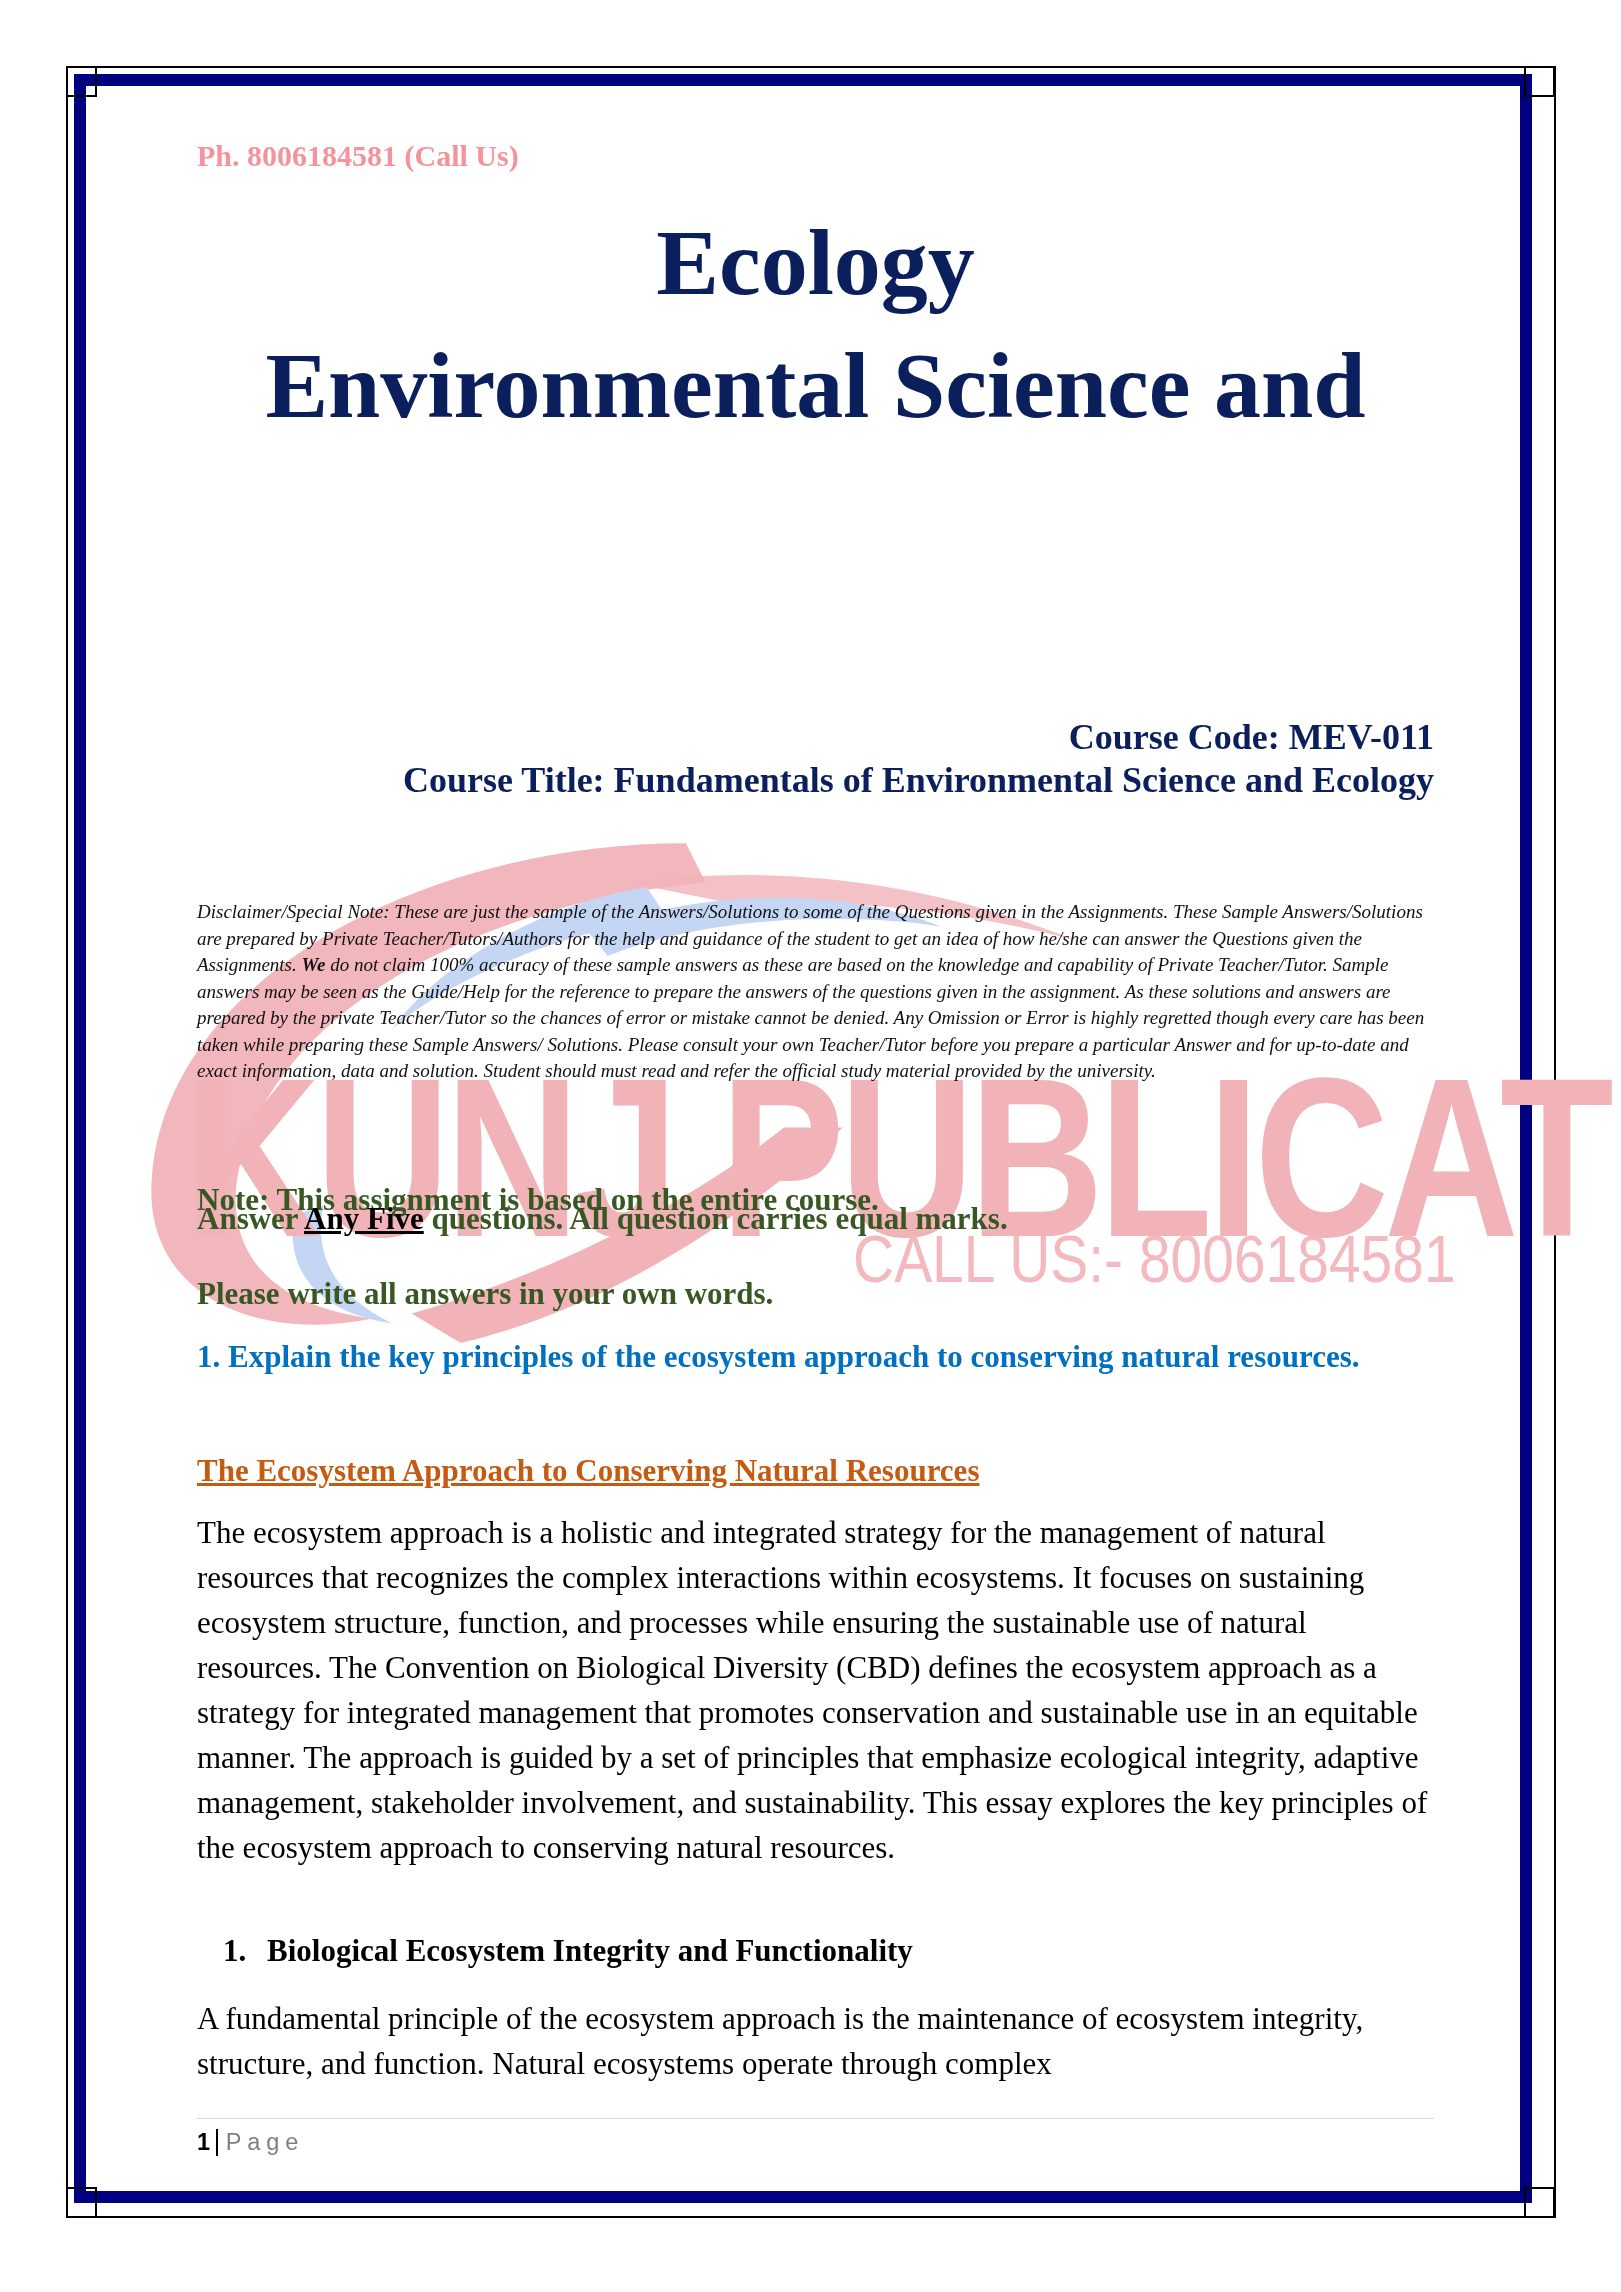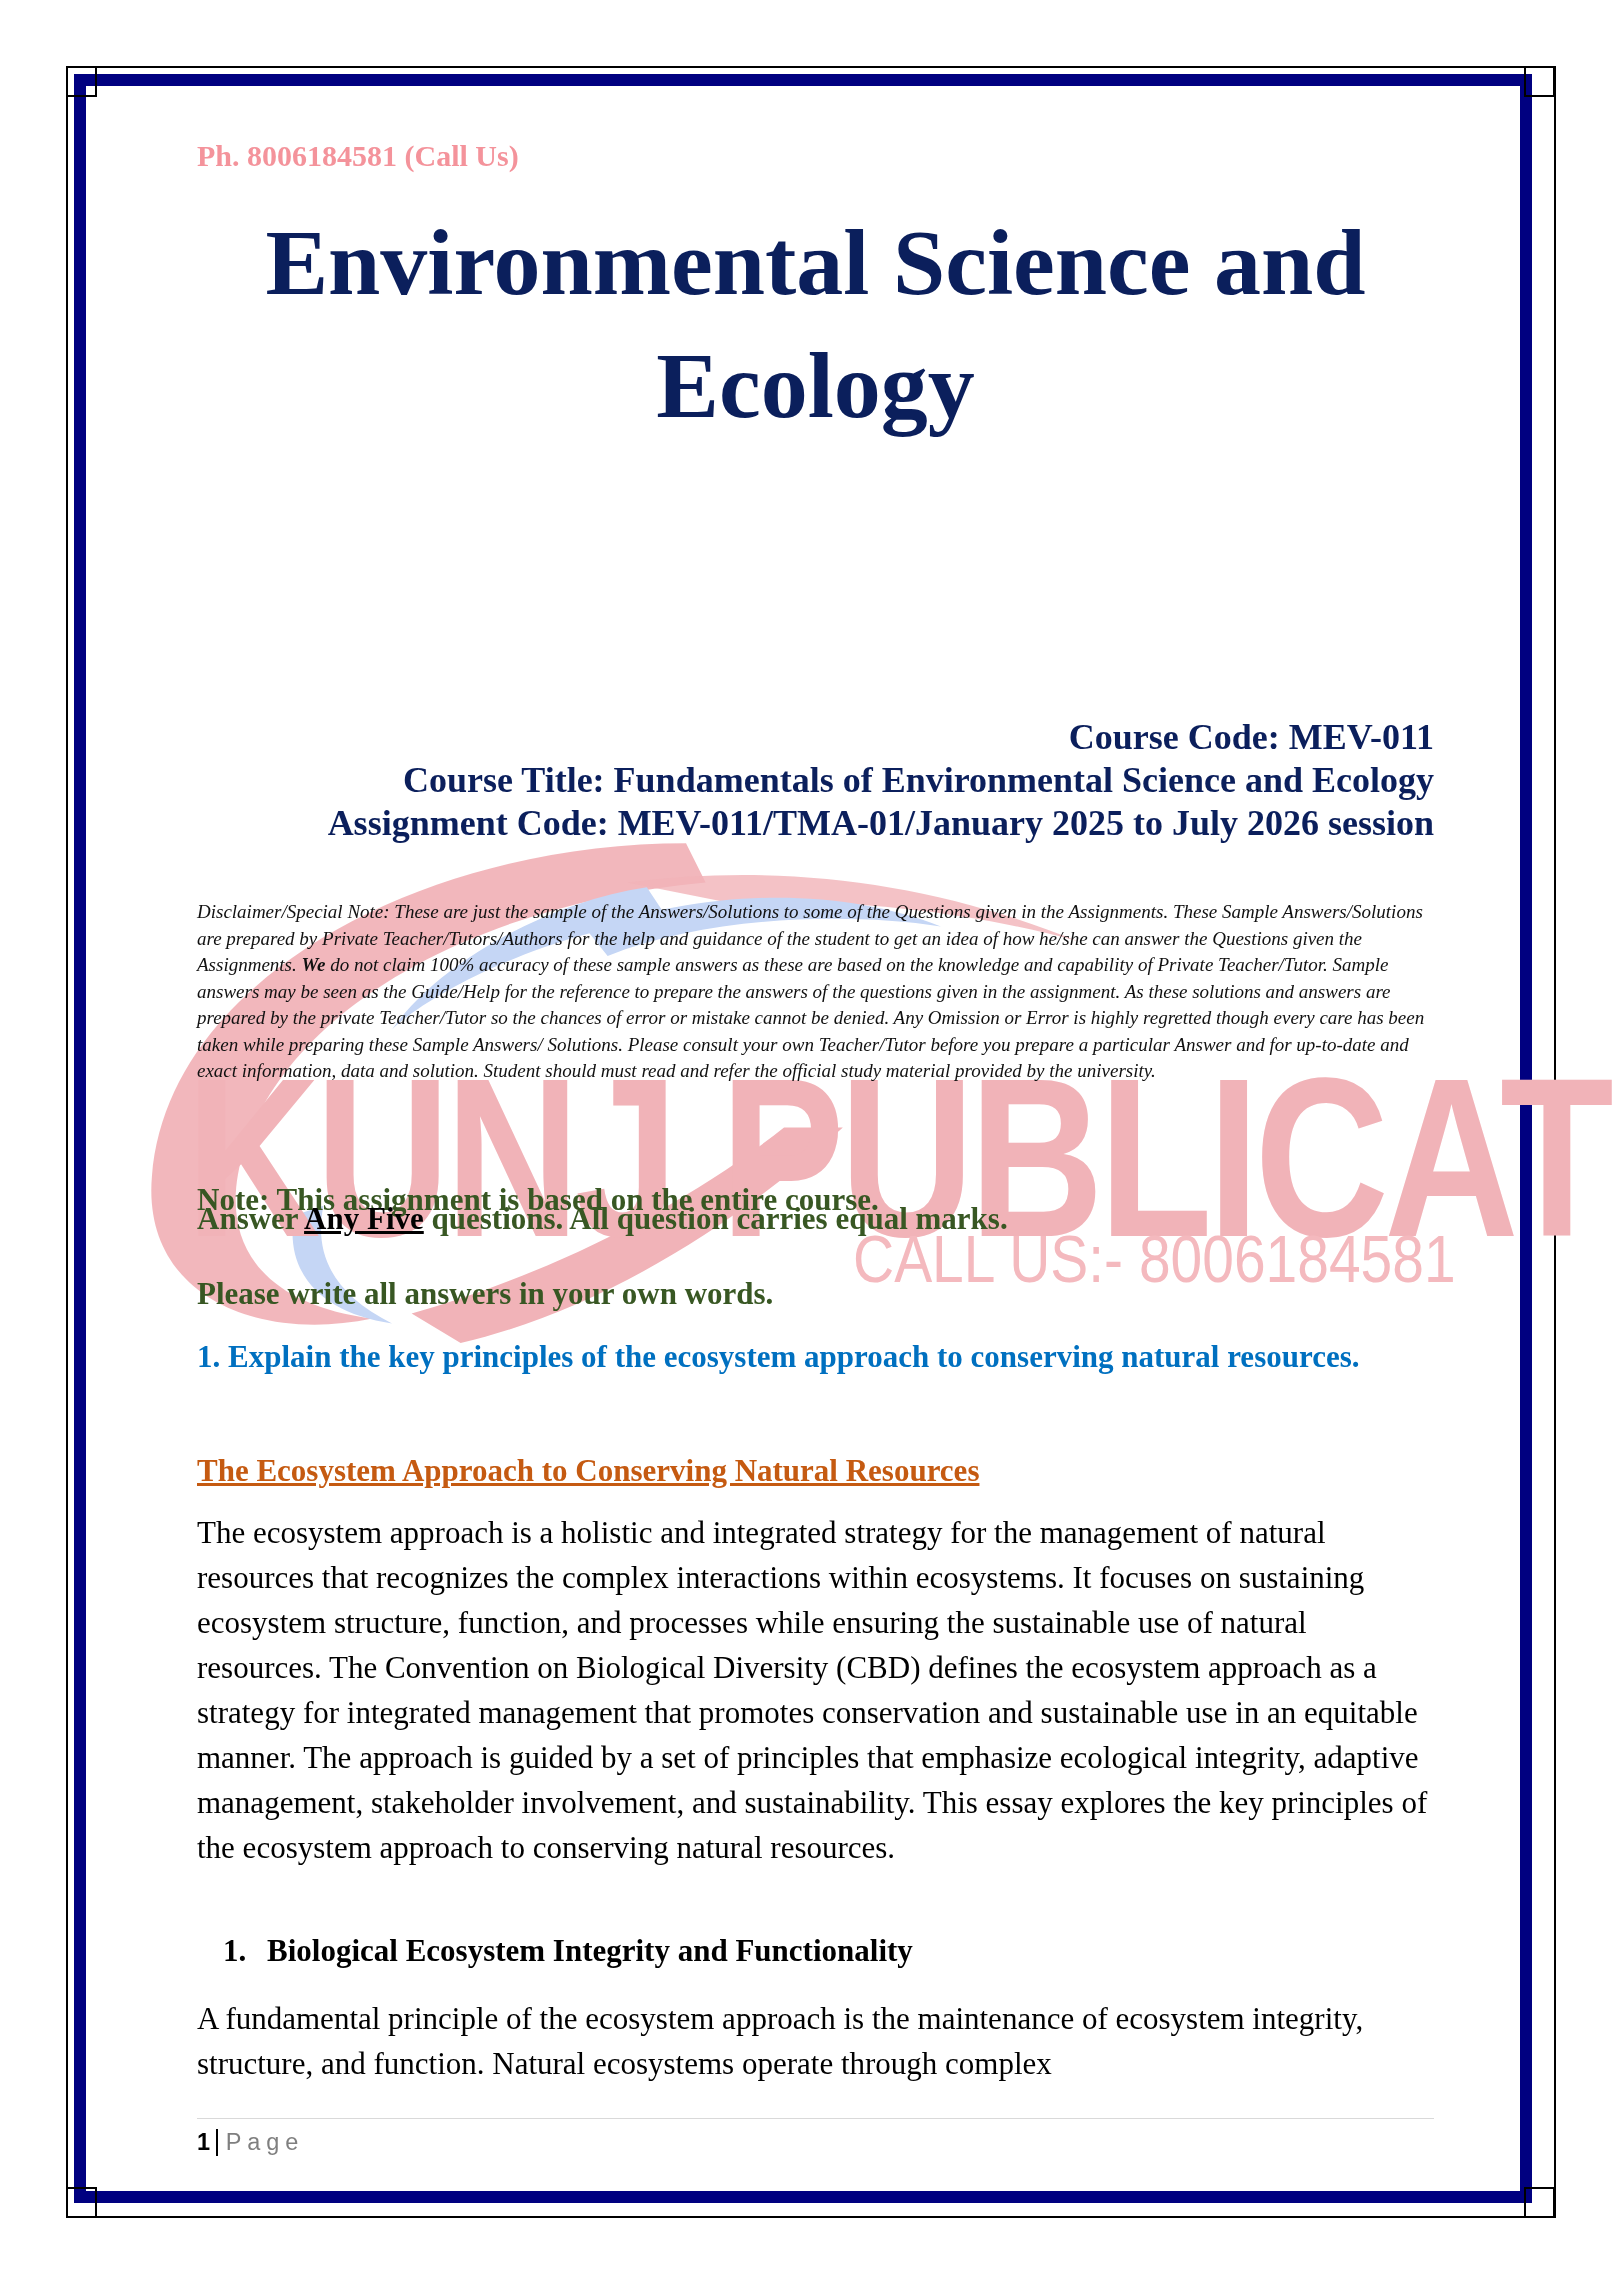--- a/index.html
+++ b/index.html
@@ -58,28 +58,27 @@
   </svg>
   <div class="wm-text">KUNJ PUBLICATION</div>
   <div class="wm-call">CALL US:- 8006184581</div>
 </div>
 
 <div class="copyright">
   <span>Ph. 8006184581 (Call Us)</span>
 </div>
 
 <div class="title">
+  <div>Ecology</div>
   <div>Environmental Science and</div>
-  <div>Ecology</div>
 </div>
 
 <div class="course-info">
   <div>Course Code: MEV-011</div>
   <div>Course Title: Fundamentals of Environmental Science and Ecology</div>
-  <div>Assignment Code: MEV-011/TMA-01/January 2025 to July 2026 session</div>
 </div>
 
 <div class="disclaimer"><span>Disclaimer/Special Note: These are just the sample of the Answers/Solutions to some of the Questions given in the Assignments. These Sample Answers/Solutions are prepared by Private Teacher/Tutors/Authors for the help and guidance of the student to get an idea of how he/she can answer the Questions given the Assignments. </span><b>We</b><span> do not claim 100% accuracy of these sample answers as these are based on the knowledge and capability of Private Teacher/Tutor. Sample answers may be seen as the Guide/Help for the reference to prepare the answers of the questions given in the assignment. As these solutions and answers are prepared by the private Teacher/Tutor so the chances of error or mistake cannot be denied. Any Omission or Error is highly regretted though every care has been taken while preparing these Sample Answers/ Solutions. Please consult your own Teacher/Tutor before you prepare a particular Answer and for up-to-date and exact information, data and solution. Student should must read and refer the official study material provided by the university.</span></div>
 
 <div class="note" style="top:1182px;">Note: This assignment is based on the entire course.</div>
 <div class="note" style="top:1201px;"><span>Answer </span><span class="any-five">Any Five</span><span> questions. All question carries equal marks.</span></div>
 <div class="note" style="top:1276px;">Please write all answers in your own words.</div>
 
 <div class="question">1. Explain the key principles of the ecosystem approach to conserving natural resources.</div>
 

